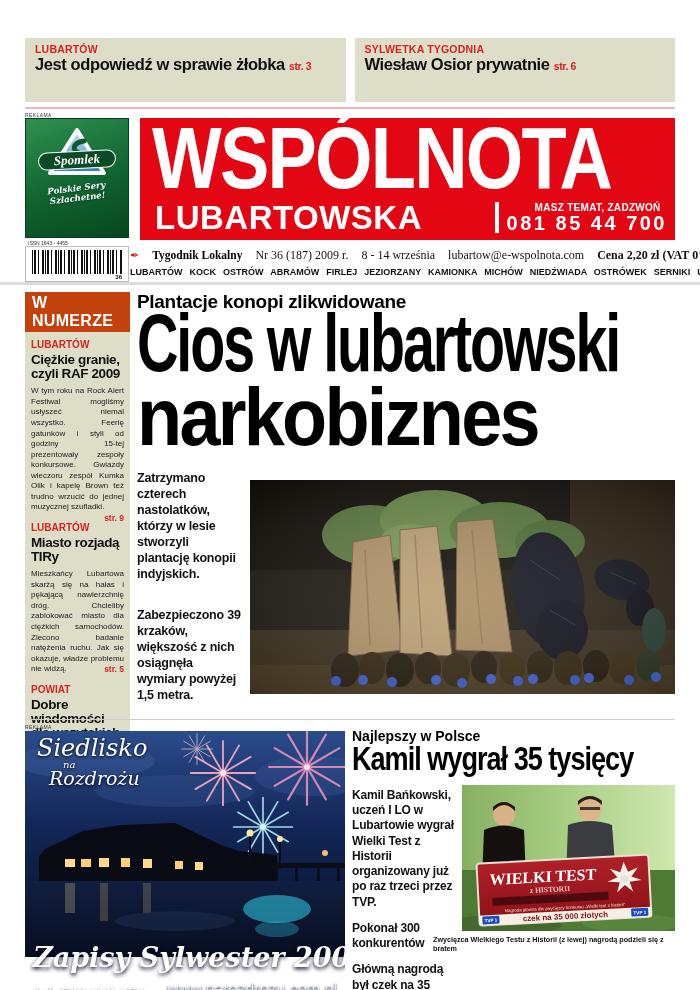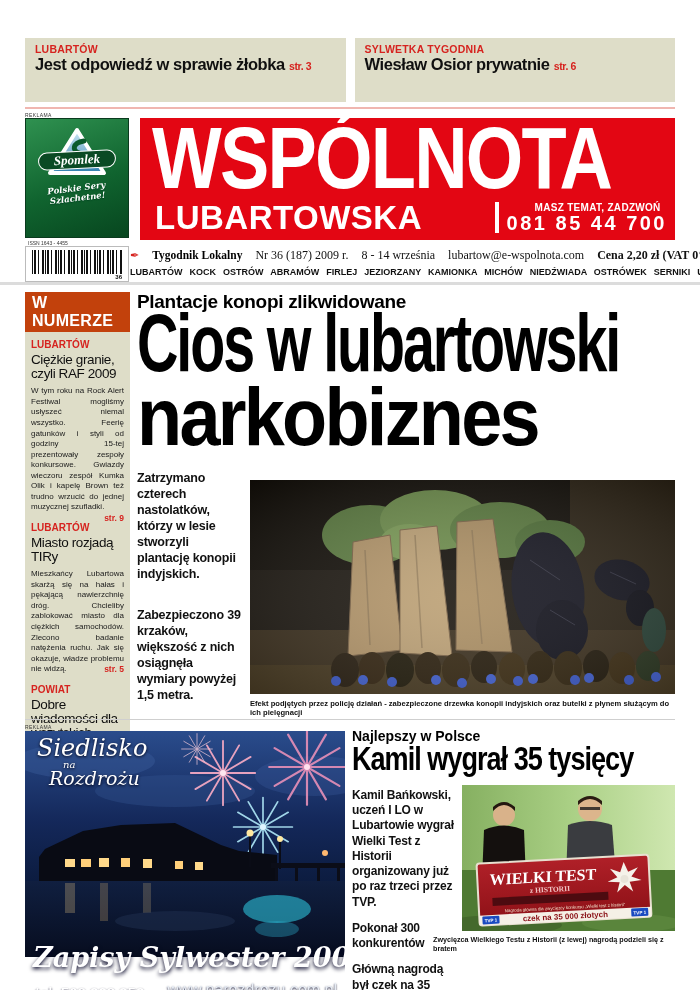--- a/index.html
+++ b/index.html
@@ -46,21 +46,21 @@
   .infobar .price { font-weight:bold; }
   .towns { position:absolute; left:130px; top:267px; width:545px; font-weight:bold; font-size:9px; word-spacing:4.5px;
            white-space:nowrap; color:#111; }
   .rule-gray { position:absolute; left:0; top:282px; width:700px; height:3px; background:#dcdcdc; }
 
   
   .sidebar { position:absolute; left:25px; top:292px; width:105px; min-height:424px; background:#deddc8; padding-bottom:10px; }
   .sb-head { background:#c2410c; color:#fff; font-weight:bold; font-size:16px; padding:2px 0 2px 7px; letter-spacing:0.3px; }
   .sb-item { padding:7px 6px 2px; }
   .sb-kick { color:#d6231f; font-weight:bold; font-size:10px; }
-  .sb-ttl { color:#101010; font-weight:normal; font-size:13.5px; line-height:1.05; letter-spacing:-0.4px; margin-top:3px; }
+  .sb-ttl { color:#101010; font-weight:bold; font-size:13.5px; line-height:1.05; letter-spacing:-0.4px; margin-top:3px; }
   .sb-body { margin-top:5px; font-size:8px; line-height:1.32; text-align:justify; color:#1a1a1a; }
   .sb-pg { color:#d6231f; font-weight:bold; font-size:8.5px; float:right; }
 
   
   .lead-kicker { position:absolute; left:137px; top:291px; font-weight:bold; font-size:19px; letter-spacing:-0.3px; color:#000; }
   .headline { position:absolute; left:137px; top:306px; width:538px; font-weight:bold; color:#000; }
   .hl-line { display:block; font-size:82px; line-height:74px; letter-spacing:-3px; transform-origin:left center; white-space:nowrap; }
   .hl-l1 { transform:scaleX(0.70); }
   .hl-l2 { transform:scaleX(0.90); }
   .lead-col { position:absolute; left:137px; top:470px; width:106px; }
@@ -236,21 +236,20 @@
       <ellipse cx="346" cy="186" rx="13" ry="16" fill="#20180a"></ellipse>
         <circle cx="339" cy="198" r="5" fill="#3f5ecf"></circle>
       <ellipse cx="372" cy="188" rx="13" ry="16" fill="#3c2c12"></ellipse>
         <circle cx="379" cy="200" r="5" fill="#3a58c8"></circle>
       <ellipse cx="398" cy="186" rx="12" ry="15" fill="#28341e"></ellipse>
         <circle cx="406" cy="197" r="5" fill="#3f5ecf"></circle>
       <ellipse cx="404" cy="150" rx="12" ry="22" fill="#274034"></ellipse>
     </g>
     <rect width="425" height="214" fill="url(#flash)"></rect>
   </svg>
-  <div class="lead-cap">Efekt podjętych przez policję działań - zabezpieczone drzewka konopii indyjskich oraz butelki z płynem służącym do ich pielęgnacji</div>
 
   <div class="rule-mid"></div>
 
   <div class="micro" style="left:25px; top:724px;">REKLAMA</div>
   <div class="ad">
     <svg width="320" height="226" viewBox="0 0 320 226">
       <defs>
         <linearGradient id="sky" x1="0" y1="0" x2="0" y2="1">
           <stop offset="0" stop-color="#2a4c8c"></stop>
             <stop offset="0.6" stop-color="#14285a"></stop>

